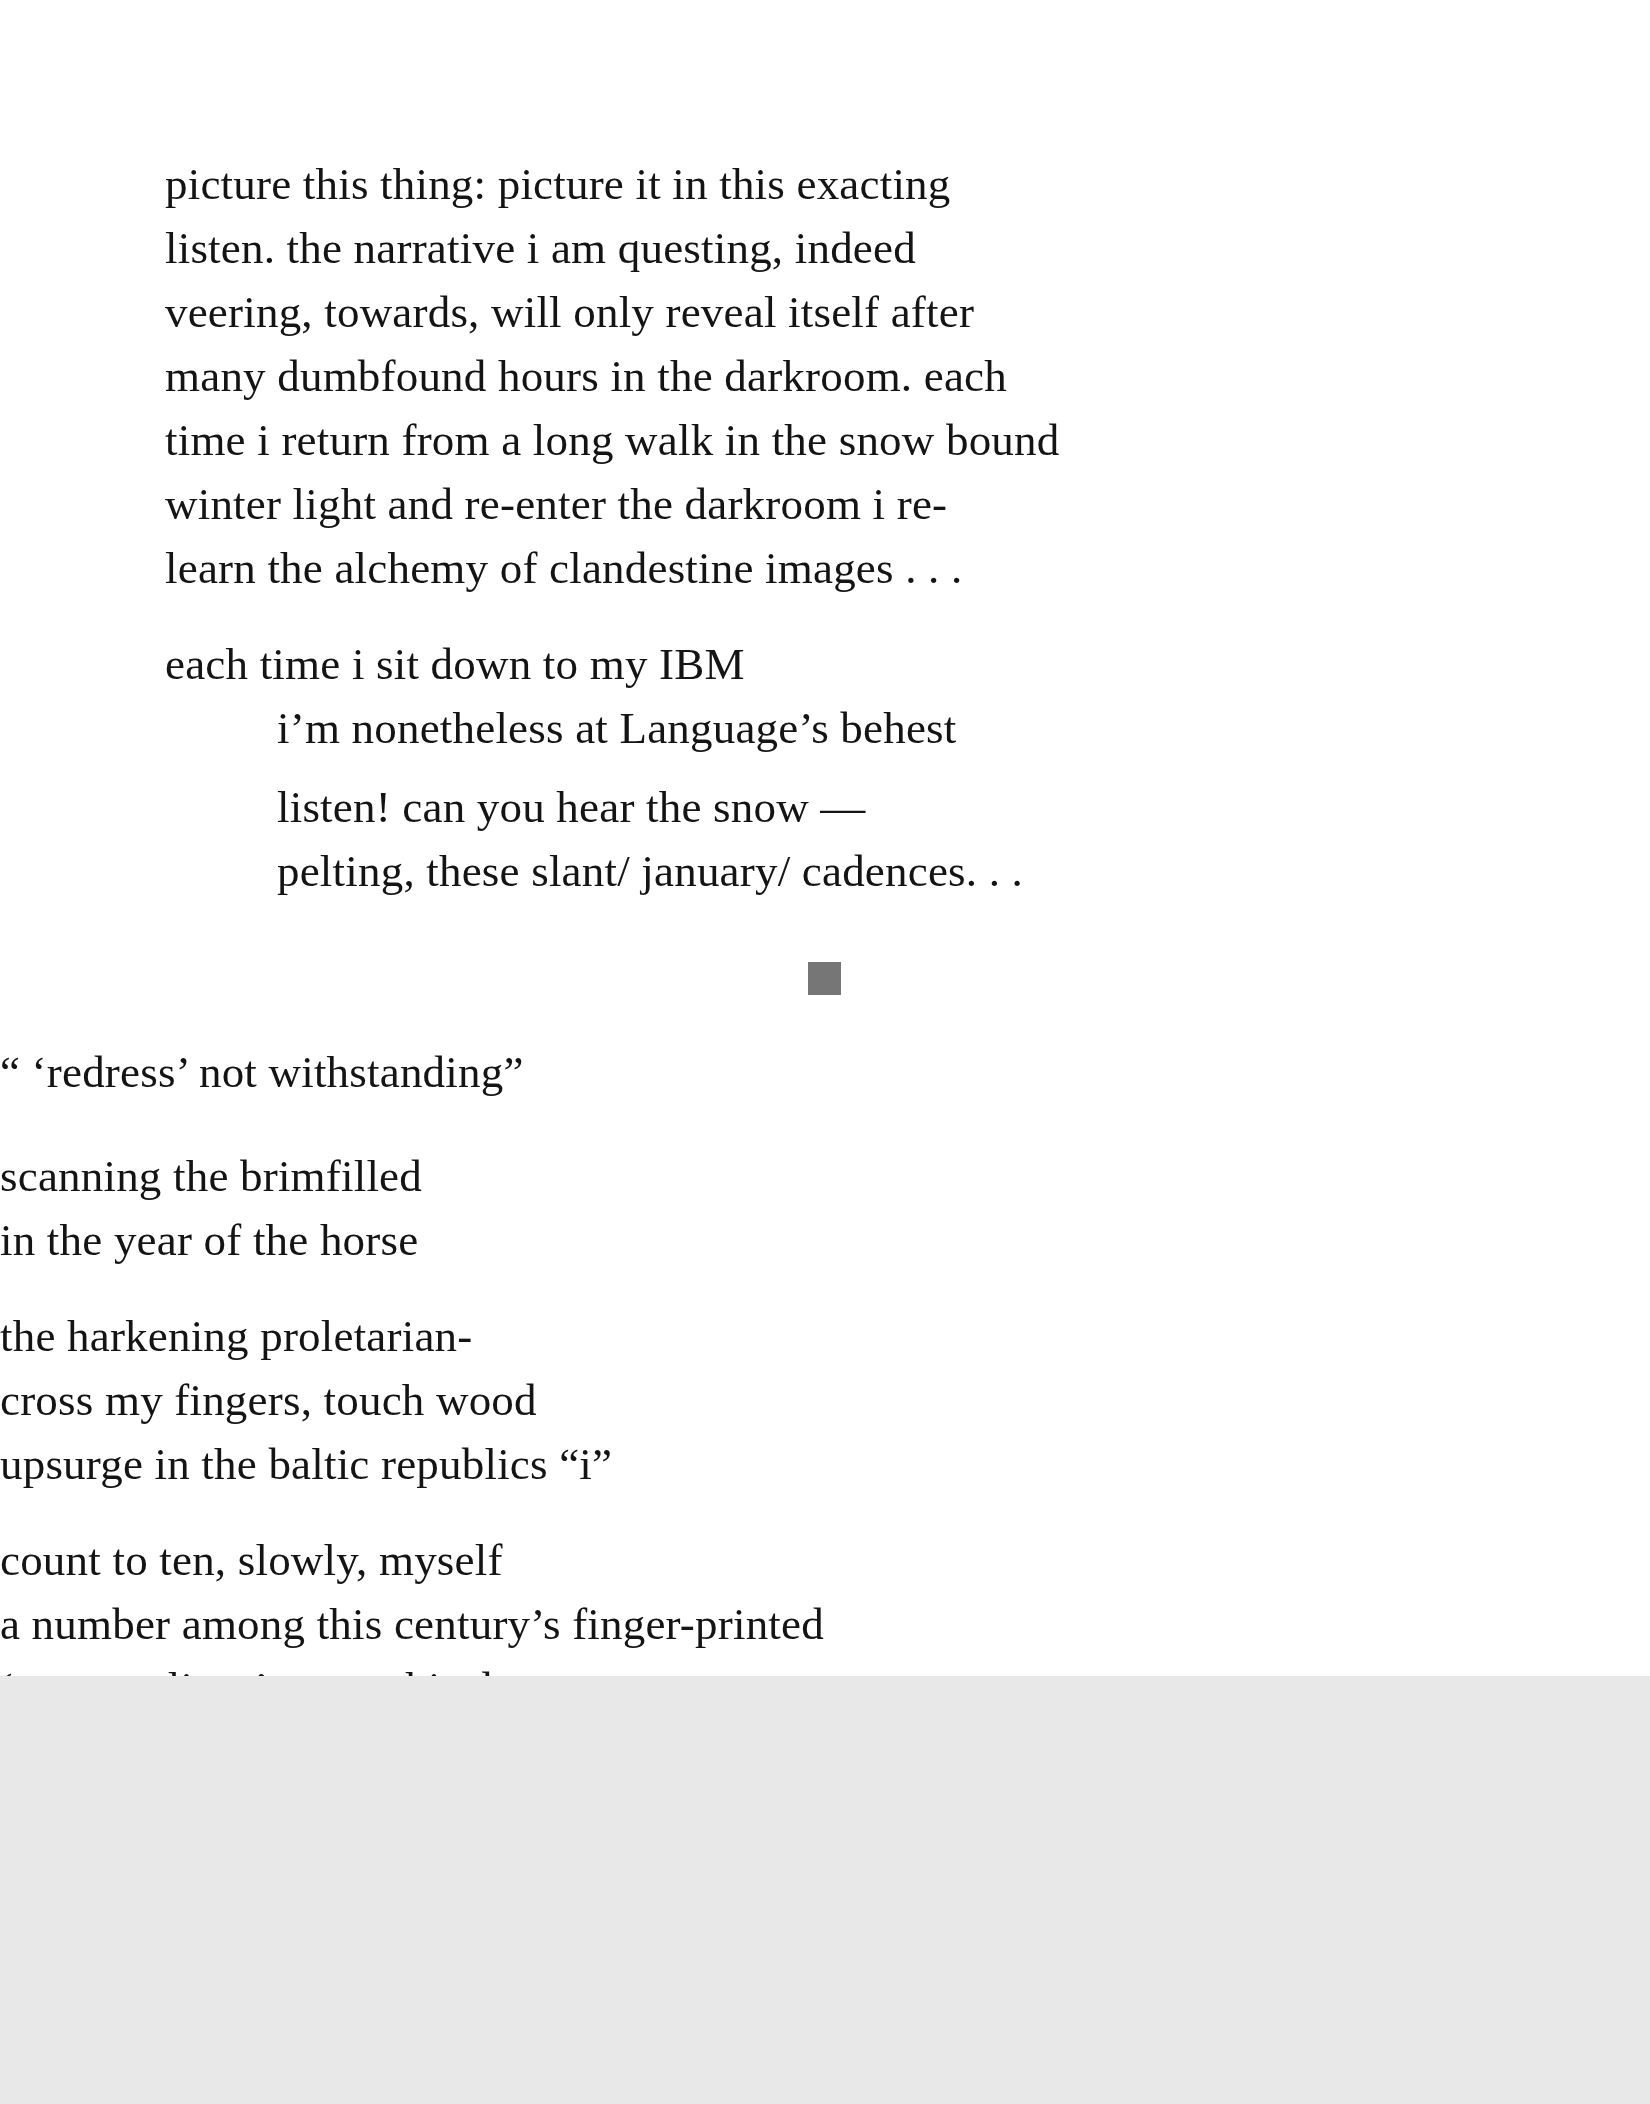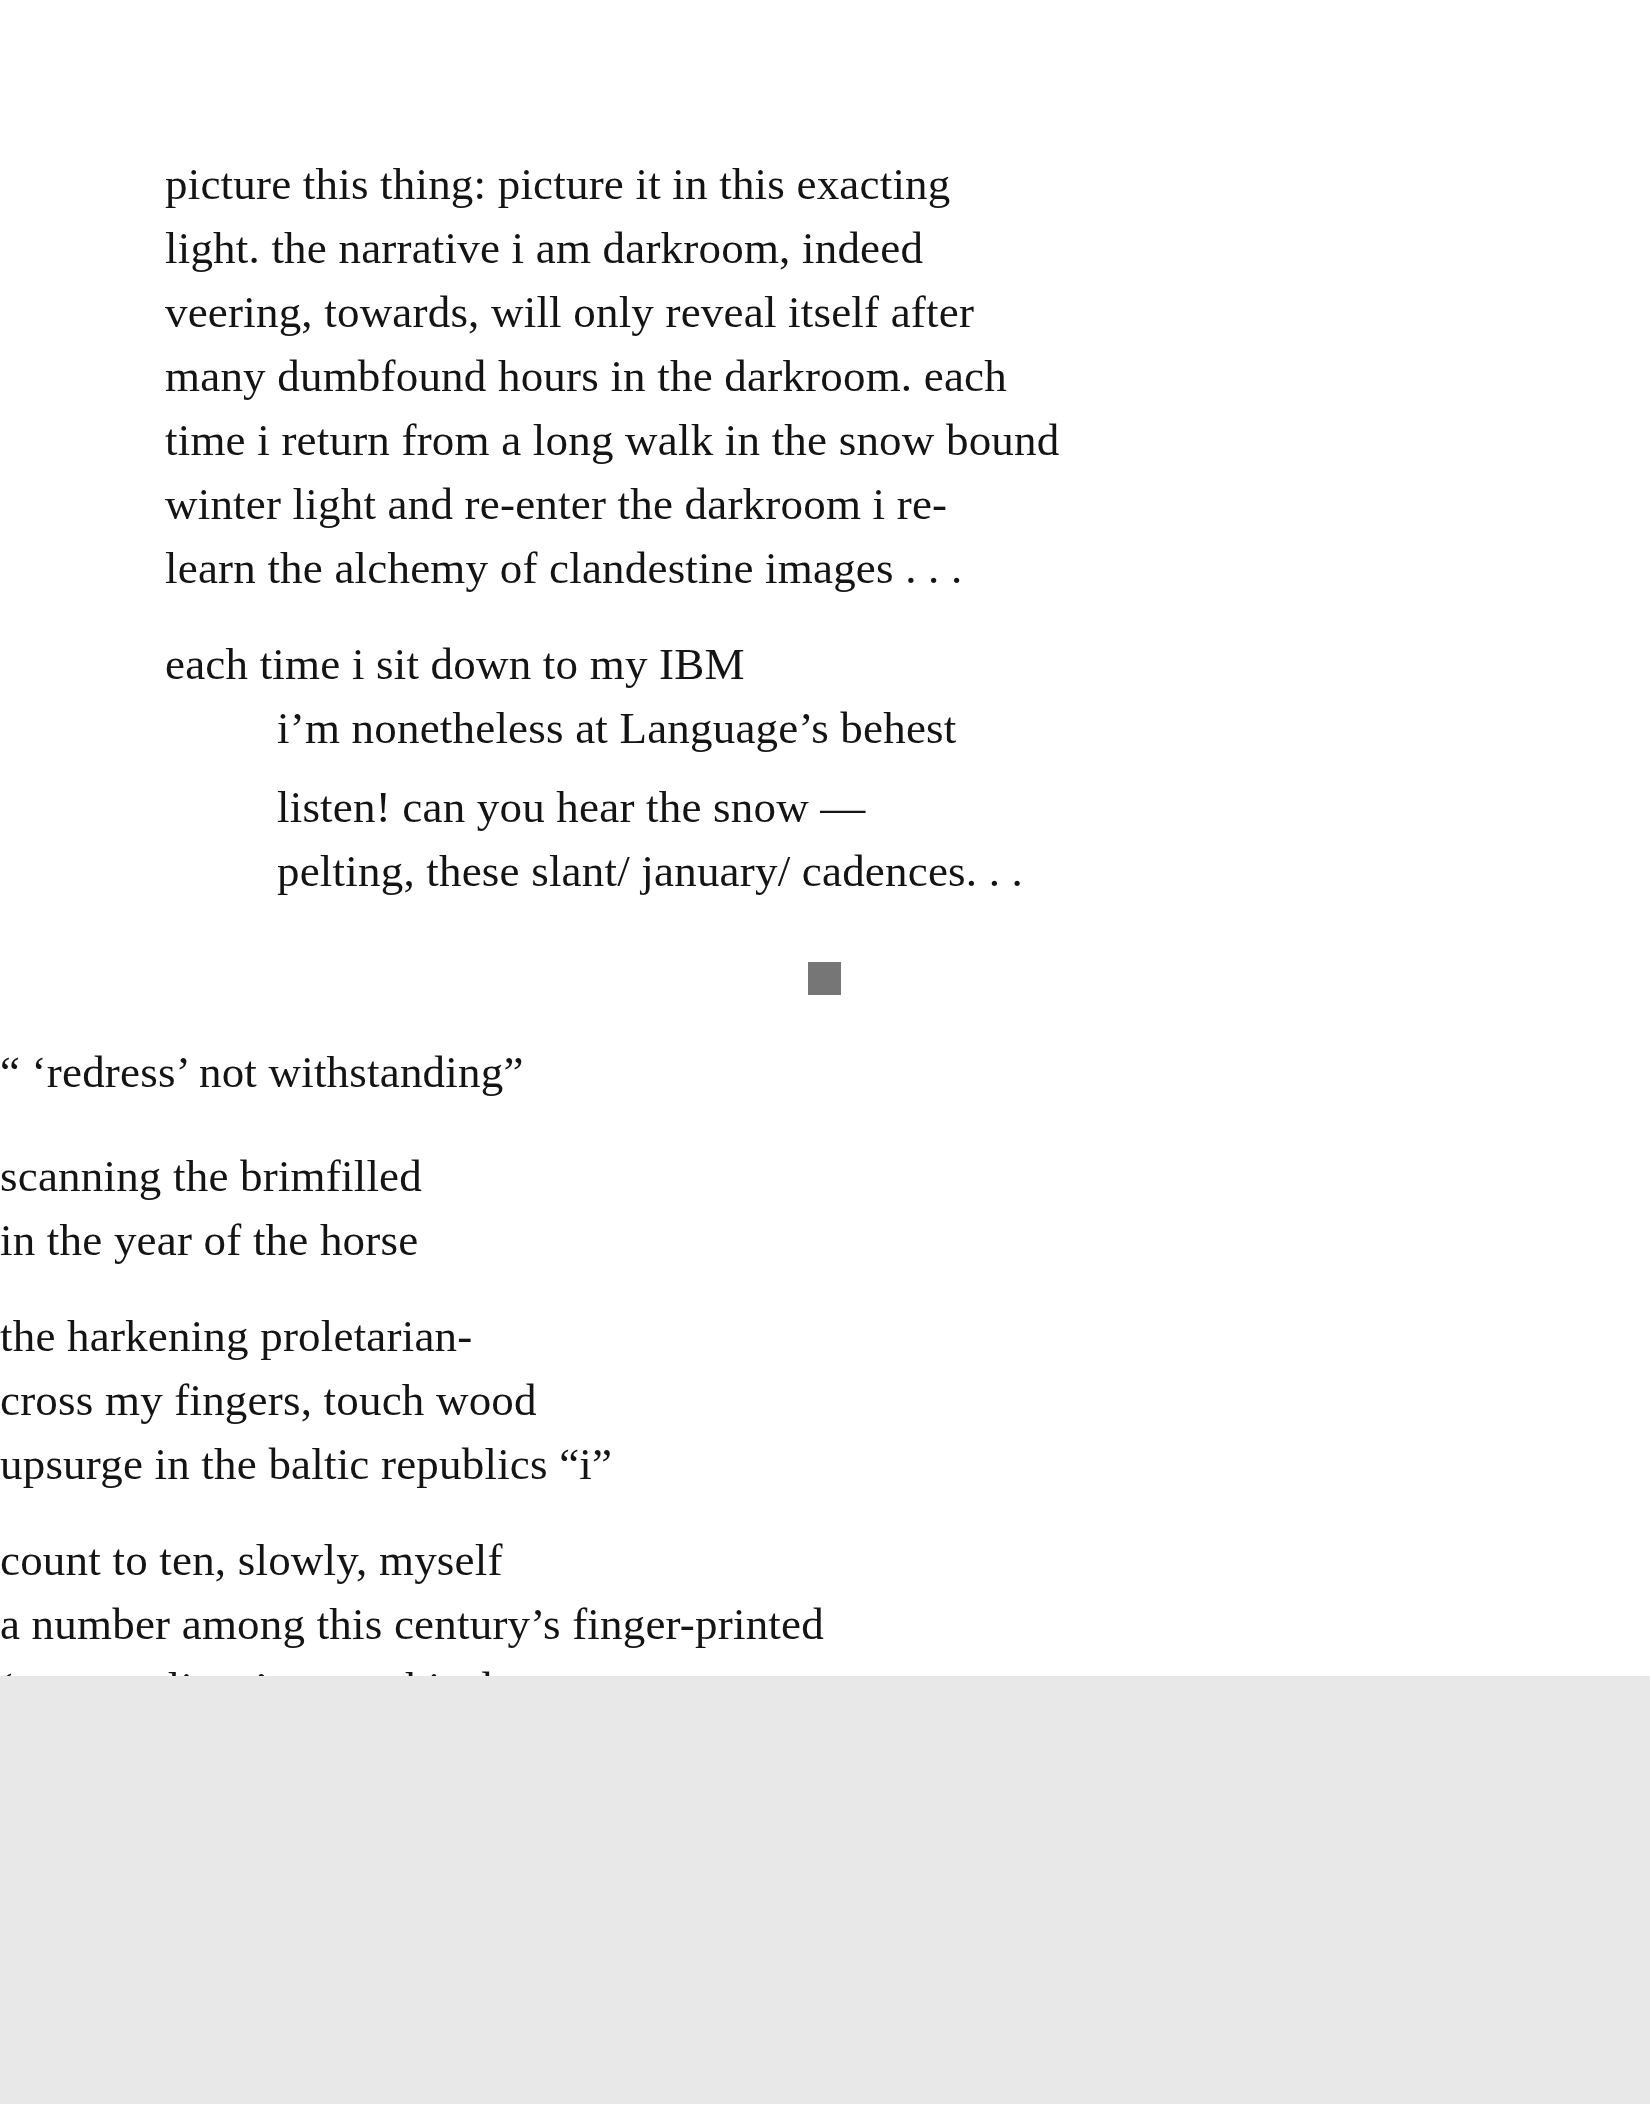--- a/index.html
+++ b/index.html
@@ -61,21 +61,21 @@
     color: #b91c1c;
   }
 </style>
 </head>
 <body>
 
 <div class="page" style="background: rgb(255, 255, 255); color: rgb(20, 20, 20);">
 
   <div class="stanza" id="stanza-opening">
       <div class="line">picture this thing: picture it in this exacting</div>
-      <div class="line">light. the narrative i am darkroom, indeed</div>
+      <div class="line">listen. the narrative i am questing, indeed</div>
       <div class="line">veering, towards, will only reveal itself after</div>
       <div class="line">many dumbfound hours in the darkroom. each</div>
       <div class="line">time i return from a long walk in the snow bound</div>
       <div class="line">winter light and re-enter the darkroom i re-</div>
       <div class="line">learn the alchemy of clandestine images . . .</div>
     </div>
 
   <div class="stanza" id="stanza-ibm">
       <div class="line">each time i sit down to my IBM</div>
       <div class="line" style="padding-left: 112px;">i’m nonetheless at Language’s behest</div>

